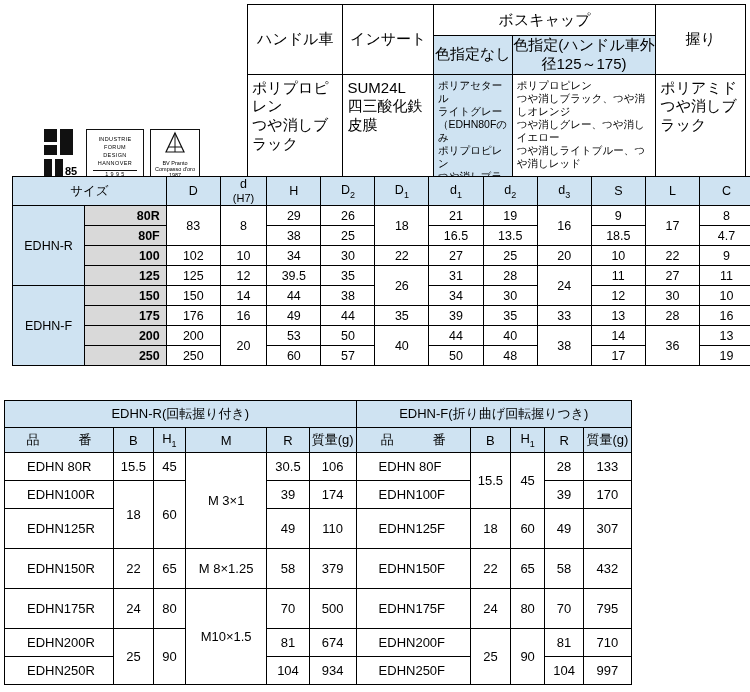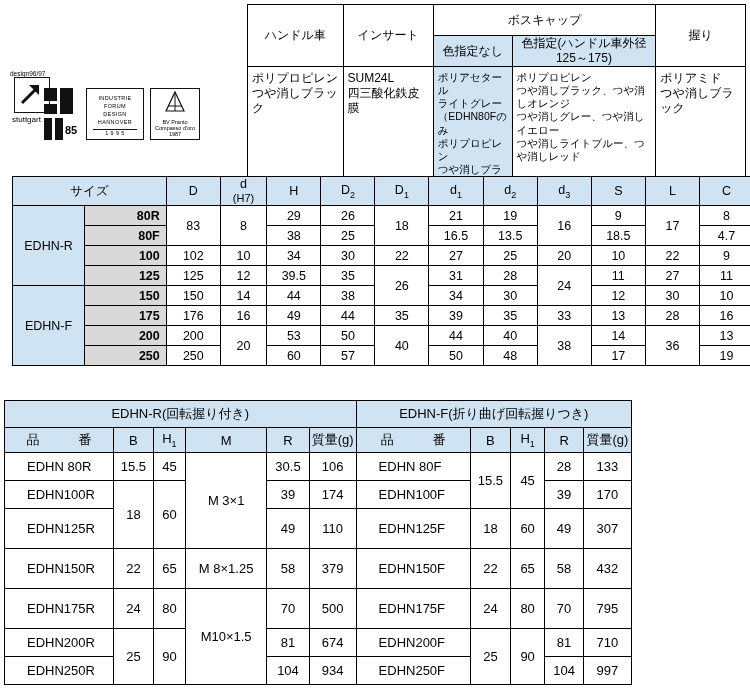--- a/index.html
+++ b/index.html
@@ -3,29 +3,29 @@
 <meta charset="utf-8">
 <style>
   html,body{margin:0;padding:0;background:#ffffff;}
   body{width:750px;height:692px;font-family:"Liberation Sans",sans-serif;color:#000;position:relative;overflow:hidden;}
   table{border-collapse:collapse;}
   td,th{border:1px solid #000;text-align:center;vertical-align:middle;font-weight:normal;padding:0;}
 
   
   #mat-wrap{position:absolute;left:247px;top:4px;width:499px;}
   #mat-table{width:499px;}
-  #mat-table td{font-size:12px;line-height:1.25;}
+  #mat-table td{font-size:15px;line-height:1.25;}
   .mat-head{font-size:14px;height:30px;font-weight:normal;}
   .mat-sub{font-size:12px;height:22px;background:#cfe3f2;}
   .mat-cell{padding:4px 4px;font-size:11px;text-align:left;vertical-align:top;height:66px;}
   .cap-blue{background:#cfe3f2;}
 
   
   #logos{position:absolute;left:8px;top:70px;width:236px;height:92px;}
-  .logo{position:absolute;border:1px solid #111;box-sizing:border-box;background:#fff;}
+  .logo{position:absolute;border:1px solid #111;box-sizing:border-box;background:#fff;margin-top:41px;}
   #logo-if{left:36px;top:18px;width:36px;height:52px;border:none;}
   #logo-if .ifsq{position:absolute;background:#111;}
   #logo-hannover{left:78px;top:18px;width:58px;height:52px;}
   #logo-hannover div{font-size:5.5px;text-align:center;line-height:1.45;letter-spacing:.4px;}
   #logo-compass{left:142px;top:18px;width:50px;height:52px;}
   #logo-stuttgart{left:196px;top:10px;width:62px;height:62px;border:none;}
   .lbl-tiny{font-size:5.5px;text-align:center;}
 
   
   #size-wrap{position:absolute;left:12px;top:176px;width:742px;}
@@ -106,30 +106,20 @@
     <svg width="48" height="26" viewBox="0 0 48 26">
       <path d="M24 3 L33 22 L15 22 Z" fill="none" stroke="#111" stroke-width="1.2"></path>
       <path d="M24 3 L24 22" stroke="#111" stroke-width="1"></path>
       <path d="M17 17 L31 17" stroke="#111" stroke-width="1"></path>
     </svg>
     <div class="lbl-tiny">BV Pranto</div>
     <div class="lbl-tiny">Compasso d'oro</div>
     <div class="lbl-tiny">1987</div>
   </div>
 
-  <div id="logo-stuttgart">
-    <div style="font-size:6.5px;text-align:left;padding-left:2px">design96/97</div>
-    <div style="border:1px solid #111;width:34px;height:34px;position:relative;margin-left:6px">
-      <svg width="32" height="32" viewBox="0 0 32 32">
-        <path d="M7 25 L23 9" stroke="#111" stroke-width="3" fill="none"></path>
-        <path d="M24 7 L24 17 L14 7 Z" fill="#111"></path>
-      </svg>
-    </div>
-    <div style="font-size:8px;margin-top:2px;margin-left:4px">stuttgart</div>
-  </div>
 </div>
 
 <div id="size-wrap">
 <table id="size-table">
   <tbody>
         <tr>
     <td class="sz-head" colspan="2" style="width:148px">サイズ</td>
     <td class="sz-head" style="width:54px">D</td>
     <td class="sz-head" style="width:46px">d<br><span style="font-size:11px">(H7)</span></td>
     <td class="sz-head" style="width:54px">H</td>

